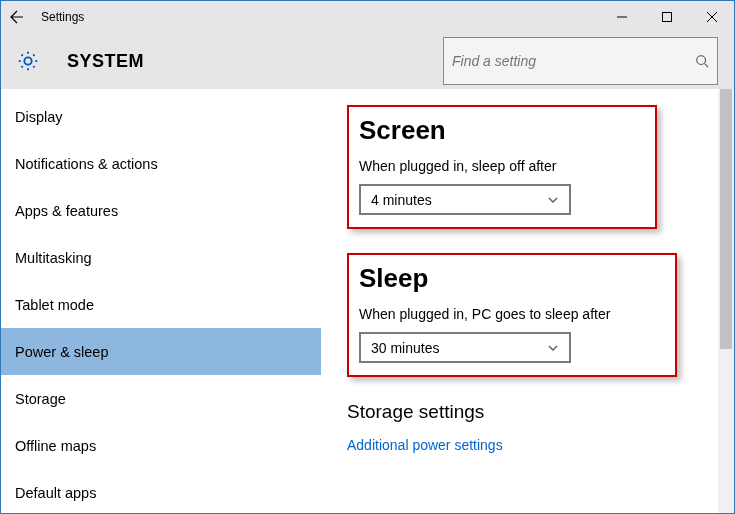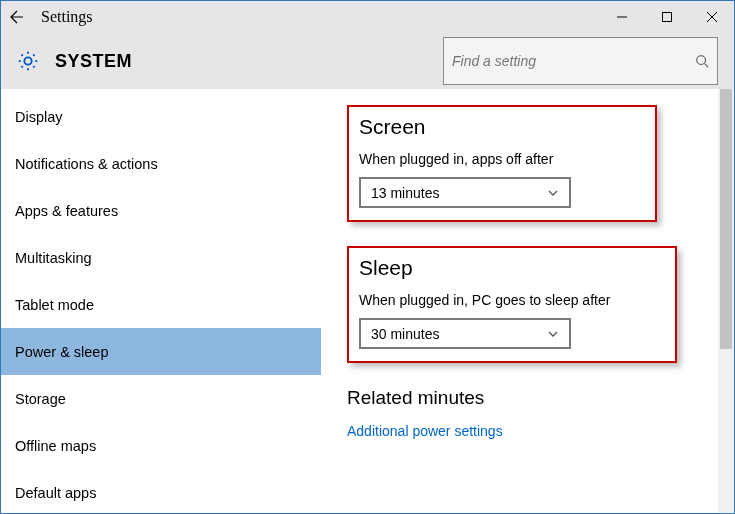--- a/index.html
+++ b/index.html
@@ -1,34 +1,34 @@
 <!DOCTYPE html>
 <html><head>
 <meta charset="utf-8">
 <style>
   * { box-sizing: border-box; margin: 0; padding: 0; font-family: "Segoe UI", Tahoma, sans-serif; }
   body { background: #fff; }
   .window { width: 735px; height: 514px; border: 1px solid #2e78bd; background: #fff; position: relative; overflow: hidden; }
   .titlebar { height: 32px; background: #e6e6e6; display: flex; align-items: center; }
   .tb-back { width: 32px; height: 32px; display: flex; align-items: center; justify-content: center; cursor: pointer; }
-  .tb-title { font-size: 16px; color: #000; padding-left: 8px; flex: 1; font-family: Liberation Serif, serif; }
+  .tb-title { font-size: 12px; color: #000; padding-left: 8px; flex: 1; }
   .tb-controls { display: flex; }
   .tb-btn { width: 45px; height: 32px; display: flex; align-items: center; justify-content: center; cursor: pointer; }
-  .header { height: 56px; background: #e6e6e6; display: flex; align-items: center; padding: 0 16px; gap: 16px; }
+  .header { height: 56px; background: #e6e6e6; display: flex; align-items: center; padding: 0 16px; gap: 28px; }
   .gear { width: 22px; height: 22px; color: #0059c1; }
   .header-title { font-size: 18px; font-weight: 600; letter-spacing: 0.5px; flex: 1; }
   .search { width: 275px; height: 48px; border: 1px solid #888; background: #f4f4f4; display: flex; align-items: center; padding: 0 8px; }
   .search input { flex: 1; border: none; background: transparent; font-size: 14px; color: #555; outline: none; font-style: italic; }
   .search-icon { width: 14px; height: 14px; color: #555; }
   .body { display: flex; height: calc(514px - 32px - 56px - 2px); position: relative; }
   .sidebar { width: 320px; overflow-y: auto; padding-top: 4px; }
   .side-item { height: 47px; display: flex; align-items: center; padding: 0 14px; font-size: 14.5px; color: #000; cursor: pointer; }
   .side-item.selected { background: #8db7df; }
   .main { flex: 1; position: relative; padding: 16px 24px 16px 26px; overflow-y: auto; }
-  .section-title { font-size: 21px; font-weight: 400; color: #000; margin-bottom: 12px; }
+  .section-title { font-size: 26px; font-weight: 700; color: #000; margin-bottom: 12px; }
   .section-label { font-size: 14px; color: #000; margin-bottom: 10px; }
   .dropdown { width: 212px; height: 31px; border: 2px solid #7a7a7a; display: flex; align-items: center; padding: 0 10px; cursor: pointer; background: #fff; }
   .dropdown span { flex: 1; font-size: 14px; }
   .chev { width: 12px; height: 12px; color: #555; }
   .highlight-box { border: 2px solid #c90000; padding: 8px 10px 12px 10px; position: relative; box-shadow: 4px 4px 6px rgba(0,0,0,0.25); margin-bottom: 24px; width: 310px; }
   .related-title { font-size: 19px; margin-top: 6px; margin-bottom: 14px; }
   .link { color: #0066cc; font-size: 14px; cursor: pointer; }
   .vscroll { position: absolute; right: 0; top: 88px; bottom: 0; width: 16px; background: #f0f0f0; }
   .vscroll-thumb { position: absolute; left: 2px; right: 2px; top: 0; height: 260px; background: #c2c2c2; }
 </style>
@@ -105,41 +105,41 @@
         </div>
       <div class="side-item">
           <span>Default apps</span>
         </div>
     </div>
 
     <div class="main">
 
       <div class="highlight-box">
         <div class="section-title">Screen</div>
-        <div class="section-label">When plugged in, apps off after</div>
+        <div class="section-label">When plugged in, sleep off after</div>
         <div class="dropdown">
-          <span>13 minutes</span>
+          <span>4 minutes</span>
           <svg class="chev" viewBox="0 0 12 12">
               <path d="M2 4l4 4 4-4" stroke="currentColor" stroke-width="1.3" fill="none"></path>
             </svg>
         </div>
       </div>
 
       <div class="highlight-box" style="width:330px">
         <div class="section-title">Sleep</div>
         <div class="section-label">When plugged in, PC goes to sleep after</div>
         <div class="dropdown">
           <span>30 minutes</span>
           <svg class="chev" viewBox="0 0 12 12">
               <path d="M2 4l4 4 4-4" stroke="currentColor" stroke-width="1.3" fill="none"></path>
             </svg>
         </div>
       </div>
 
-      <div class="related-title">Related minutes</div>
+      <div class="related-title">Storage settings</div>
       <div class="link">Additional power settings</div>
 
     </div>
   </div>
 
   <div class="vscroll">
     <div class="vscroll-thumb"></div>
   </div>
 
 </div>

